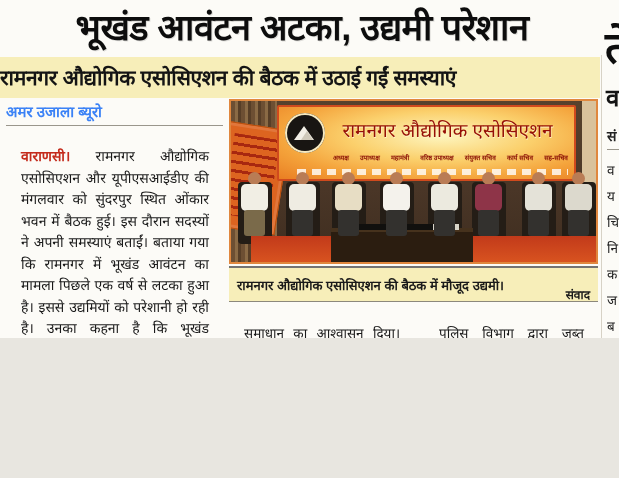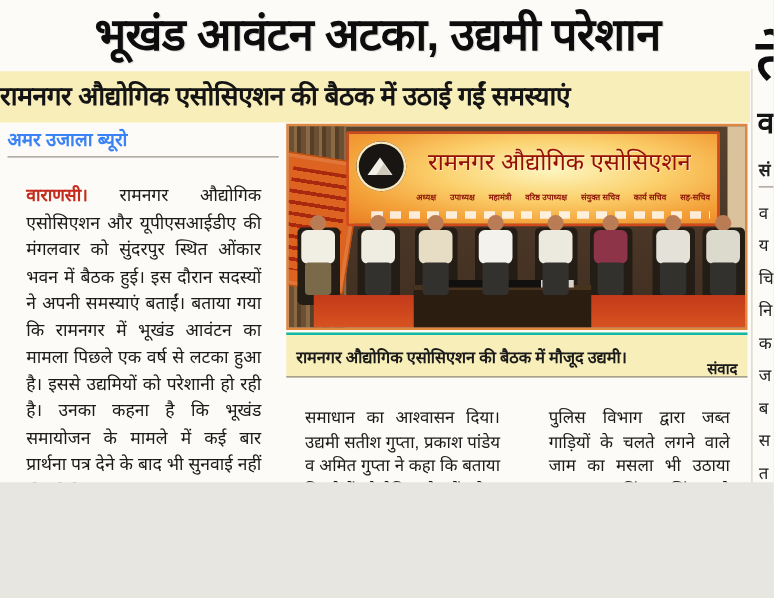--- a/index.html
+++ b/index.html
@@ -1,17 +1,17 @@
 <!DOCTYPE html>
 <html><head>
 <meta charset="utf-8">
 <style>
   html,body{margin:0;padding:0;background:#e8e6e0;}
   .page{
-    position:relative;width:619px;height:386px;background:#fcfbf7;
+    position:relative;width:619px;height:338px;background:#fcfbf7;
     overflow:hidden;font-family:"Liberation Sans","DejaVu Sans",sans-serif;
     color:#1a1a1a;
   }
   
   .headline{
     position:absolute;left:4px;top:0;width:596px;height:56px;margin:0;
     font-size:36px;line-height:56px;font-weight:800;color:#0d0d0d;
     text-align:center;letter-spacing:-0.5px;white-space:nowrap;
     text-shadow:1px 1px 0 rgba(0,0,0,0.12);
   }
@@ -95,23 +95,23 @@
   .carpet::before{content:"";position:absolute;left:-20px;bottom:0;width:22px;height:12px;background:#cbb River;}
   .ctable{position:absolute;left:100px;bottom:0;width:142px;height:30px;
     background:#2b1d10;border-top:4px solid #46321d;}
   .ctable::before{content:"";position:absolute;top:-8px;left:10px;width:46px;height:6px;background:#11100e;}
   .ctable::after{content:"";position:absolute;top:-8px;right:14px;width:58px;height:6px;
     background:linear-gradient(90deg,#11100e 0 55%,#d8d4c8 55% 100%);}
 
   
   .caption{
     position:absolute;left:229px;top:266px;width:369px;height:36px;box-sizing:border-box;
-    background:#f7eeb9;border-top:2px solid #14b8a6;border-bottom:1px solid #8c887c;
+    background:#f7eeb9;border-top:2px solid #737373;border-bottom:1px solid #8c887c;
     display:flex;align-items:center;justify-content:space-between;padding:0 8px;
-    font-size:13px;font-weight:700;white-space:nowrap;font-family:Liberation Serif, serif;
+    font-size:13px;font-weight:700;white-space:nowrap;
   }
   .credit{font-size:12px;font-weight:700;margin-left:8px;margin-top:20px;}
 
   
   .divider{position:absolute;left:601px;top:55px;height:423px;width:1px;background:#d7d2c6;}
   .edge-head{position:absolute;left:605px;top:16px;font-size:44px;font-weight:800;color:#0d0d0d;}
   .edge-sub{position:absolute;left:606px;top:80px;font-size:24px;font-weight:800;color:#141414;}
   .edge-byline{position:absolute;left:607px;top:126px;font-size:14px;font-weight:700;color:#222;}
   .edge-rule{position:absolute;left:607px;top:149px;width:12px;height:1px;background:#9a968c;}
   .strip{position:absolute;left:607px;top:158px;width:13px;font-size:13.5px;

